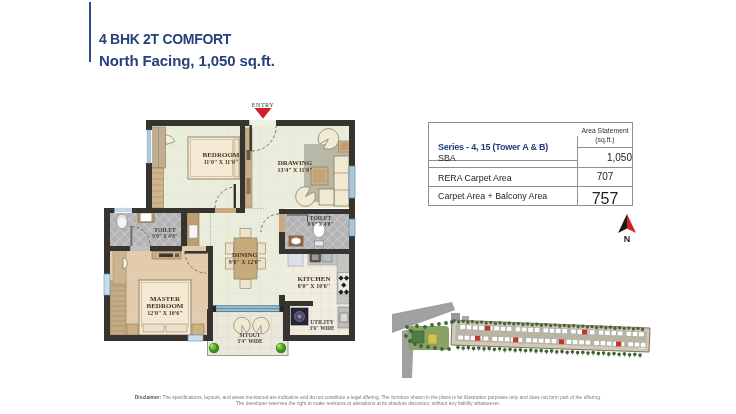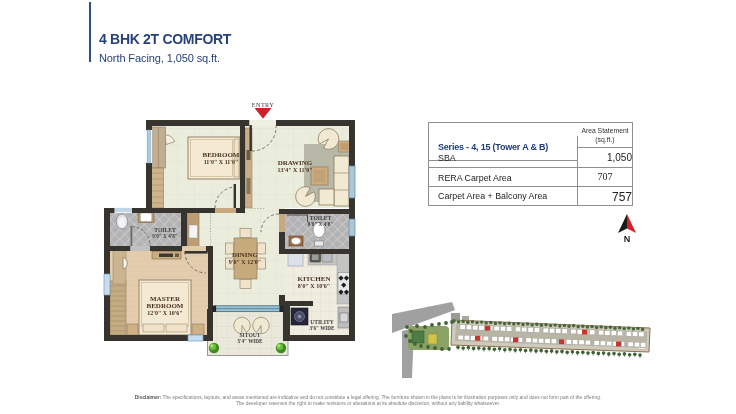--- a/index.html
+++ b/index.html
@@ -7,21 +7,21 @@
          font-family:"Liberation Sans", sans-serif; overflow:hidden; }
   .abs { position:absolute; }
 </style>
 </head>
 <body>
 
 <div class="abs" style="left:89px; top:2px; width:2px; height:60px; background:#2e4d86;"></div>
 
 <div class="abs" style="left:99px; top:31px; font-size:14px; font-weight:bold; color:#27427b; letter-spacing:-0.3px;">4 BHK 2T COMFORT</div>
 
-<div class="abs" style="left:99px; top:52px; font-size:11px; font-weight:normal; color:#27427b; letter-spacing:-0.1px;">North Facing, 1,050 sq.ft.</div>
+<div class="abs" style="left:99px; top:52px; font-size:15px; font-weight:bold; color:#27427b; letter-spacing:-0.1px;">North Facing, 1,050 sq.ft.</div>
 
 <svg class="abs" style="left:95px; top:95px;" width="285" height="270" viewBox="0 0 285 270">
   <defs>
     <pattern id="tilegreen" width="16.5" height="16.5" patternUnits="userSpaceOnUse">
       <rect width="16.5" height="16.5" fill="#eaeddc"></rect>
       <path d="M0,0 H16.5 M0,0 V16.5" stroke="#dde2cd" stroke-width="0.8" fill="none"></path>
     </pattern>
     <pattern id="wood" width="8" height="4.6" patternUnits="userSpaceOnUse">
       <rect width="8" height="4.6" fill="#e3cdae"></rect>
       <path d="M0,0.5 H8" stroke="#d3b895" stroke-width="0.8"></path>
@@ -398,27 +398,27 @@
   <div style="position:absolute; left:0; top:25px; width:149px; height:20px; border-right:1px solid #8f8f8f; border-bottom:1px solid #8f8f8f; box-sizing:border-box;">
     <div style="position:absolute; left:9px; top:3.5px; font-size:9.5px; color:#222; transform:scaleX(0.93); transform-origin:left top;">SBA</div>
   </div>
 
   <div style="position:absolute; left:149px; top:25px; width:54px; height:20px; border-bottom:1px solid #8f8f8f; box-sizing:border-box; text-align:right; font-size:10px; color:#222; padding-top:4px;">1,050</div>
 
   <div style="position:absolute; left:0; top:45px; width:149px; height:19px; border-right:1px solid #8f8f8f; border-bottom:1px solid #8f8f8f; box-sizing:border-box;">
     <div style="position:absolute; left:9px; top:4px; font-size:9.5px; color:#222; transform:scaleX(0.93); transform-origin:left top;">RERA Carpet Area</div>
   </div>
 
-  <div style="position:absolute; left:149px; top:45px; width:54px; height:19px; border-bottom:1px solid #8f8f8f; box-sizing:border-box; text-align:center; font-size:10px; color:#222; padding-top:3px;font-family:Liberation Serif, serif;">707</div>
+  <div style="position:absolute; left:149px; top:45px; width:54px; height:19px; border-bottom:1px solid #8f8f8f; box-sizing:border-box; text-align:center; font-size:10px; color:#222; padding-top:3px;">707</div>
 
   <div style="position:absolute; left:0; top:64px; width:149px; height:18px; border-right:1px solid #8f8f8f; box-sizing:border-box;">
     <div style="position:absolute; left:9px; top:3px; font-size:9.5px; color:#222; transform:scaleX(0.93); transform-origin:left top;">Carpet Area + Balcony Area</div>
   </div>
 
-  <div style="position:absolute; left:149px; top:64px; width:54px; height:18px; box-sizing:border-box; text-align:right; font-size:12px; color:#222; padding-top:3px;">757</div>
+  <div style="position:absolute; left:149px; top:64px; width:54px; height:18px; box-sizing:border-box; text-align:center; font-size:16px; color:#222; padding-top:3px;">757</div>
 </div>
 
 <svg class="abs" style="left:614px; top:213px;" width="26" height="32" viewBox="0 0 26 32">
 
   <path d="M13,1 L4,20 L13,15.5 Z" fill="#1a1a1a"></path>
 
   <path d="M13,1 L22,20 L13,15.5 Z" fill="#d42027"></path>
 
   <text x="13" y="29" font-size="9" font-weight="bold" fill="#1a1a1a" text-anchor="middle">N</text>
 </svg>

